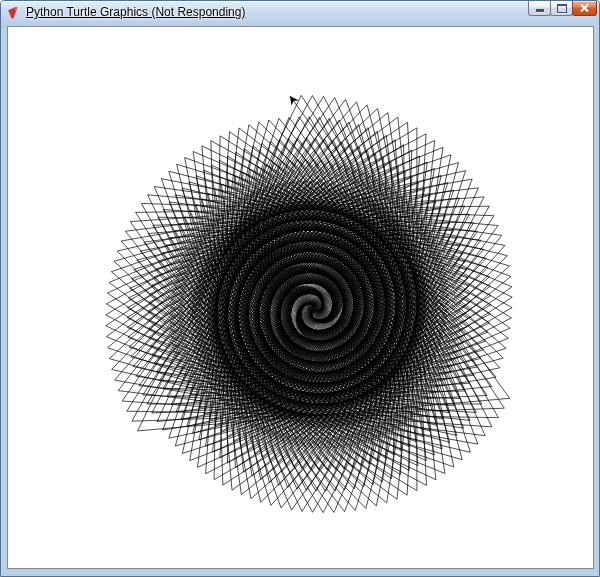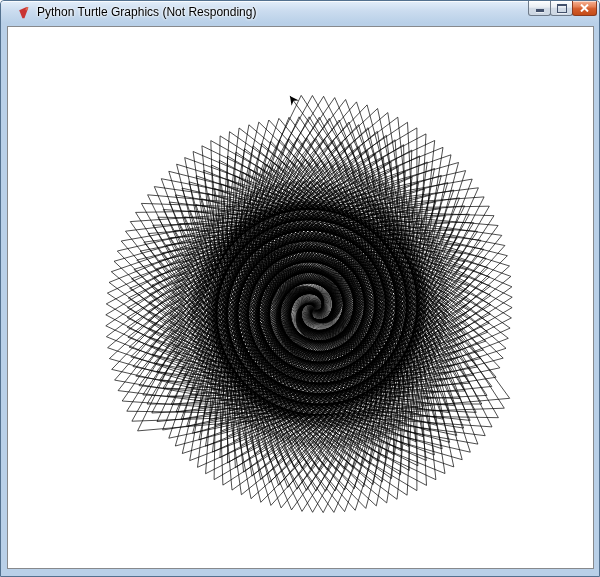--- a/index.html
+++ b/index.html
@@ -12,21 +12,22 @@
     border-radius:4px 4px 0 0;
     font-family:"Liberation Sans", sans-serif;
     overflow:hidden;
   }
   .titlebar {
     position:absolute; top:0; left:0; right:0; height:22px;
     background:linear-gradient(#e3eefa, #cbdcef 45%, #b9d0e8);
     border-radius:3px 3px 0 0;
     box-shadow:inset 0 1px 0 rgba(255,255,255,.75);
     display:flex; align-items:center;
-    padding-left:17px;
+    padding-left:6px;
+    text-decoration:underline;
   }
   .app-icon { width:13px; height:13px; display:block; flex:0 0 auto; }
   .title-text {
     font-size:12px; color:#000; margin-left:6px; white-space:nowrap;
     text-shadow:0 0 3px #fff, 0 0 3px #fff;
   }
   .winbtns { position:absolute; top:0; right:2px; display:flex; z-index:5; }
   .wbtn {
     width:21px; height:14px;
     margin-left:-1px;

